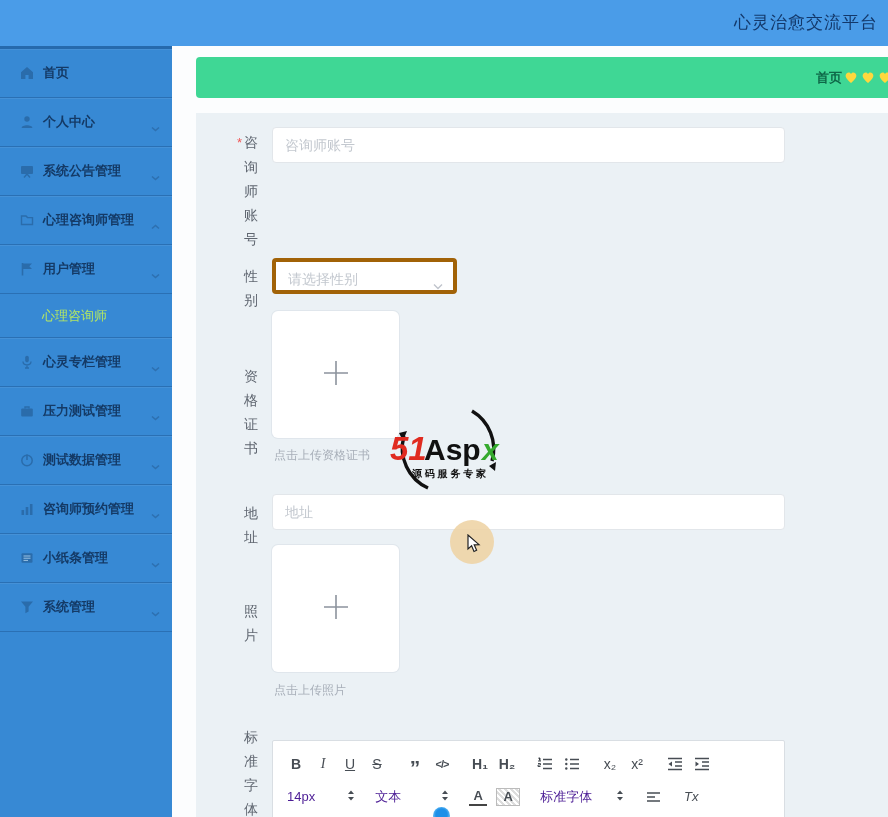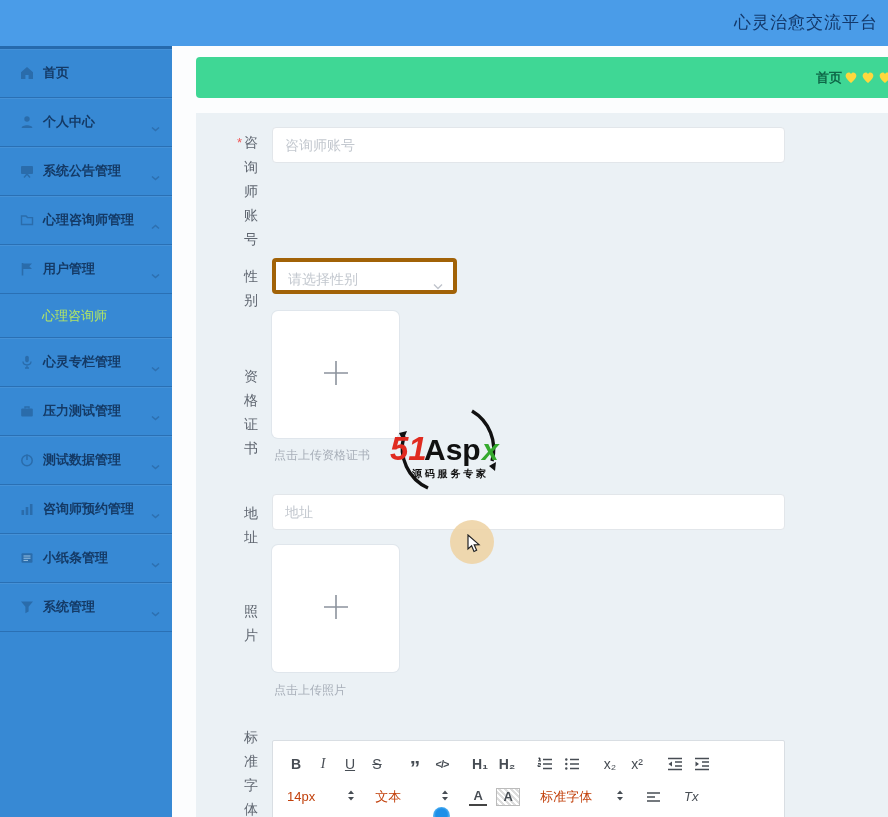--- a/index.html
+++ b/index.html
@@ -61,21 +61,21 @@
   .tbi{display:flex;align-items:center;justify-content:center;min-width:18px;height:22px;
     margin-right:9px;color:#474d54;font-size:14px;cursor:pointer;white-space:nowrap;}
   .tbi.grp{margin-left:11px;}
   .tbi.b{font-weight:bold;}
   .tbi.i{font-style:italic;font-family:"Liberation Serif",serif;}
   .tbi.u{text-decoration:underline;}
   .tbi.s{text-decoration:line-through;}
   .tbi.qt{font-size:21px;font-weight:bold;line-height:10px;padding-top:8px;}
   .tbi.code{font-size:11px;font-weight:bold;letter-spacing:-1px;}
   .tbi.hh{font-weight:bold;font-size:14px;}
-  .tbi.pick{color:#c2410c;font-size:13px;}
+  .tbi.pick{color:#4c1d95;font-size:13px;}
   .tbi.colorA{font-weight:bold;border-bottom:2px solid #444;height:17px;font-size:13px;}
   .tbi.bgA{font-weight:bold;font-size:13px;background:repeating-linear-gradient(45deg,#ddd 0 2px,#fff 2px 4px);padding:0 2px;border:1px solid #bbb;height:16px;}
   .tbi.clear{font-style:italic;font-weight:normal;font-size:13px;}
   .pick-arrow{margin-left:6px;display:inline-block;}
   .sizegap{width:26px;display:inline-block;}
 
   
   .watermark{position:absolute;left:376px;top:398px;width:145px;height:102px;z-index:6;pointer-events:none;}
 
   

